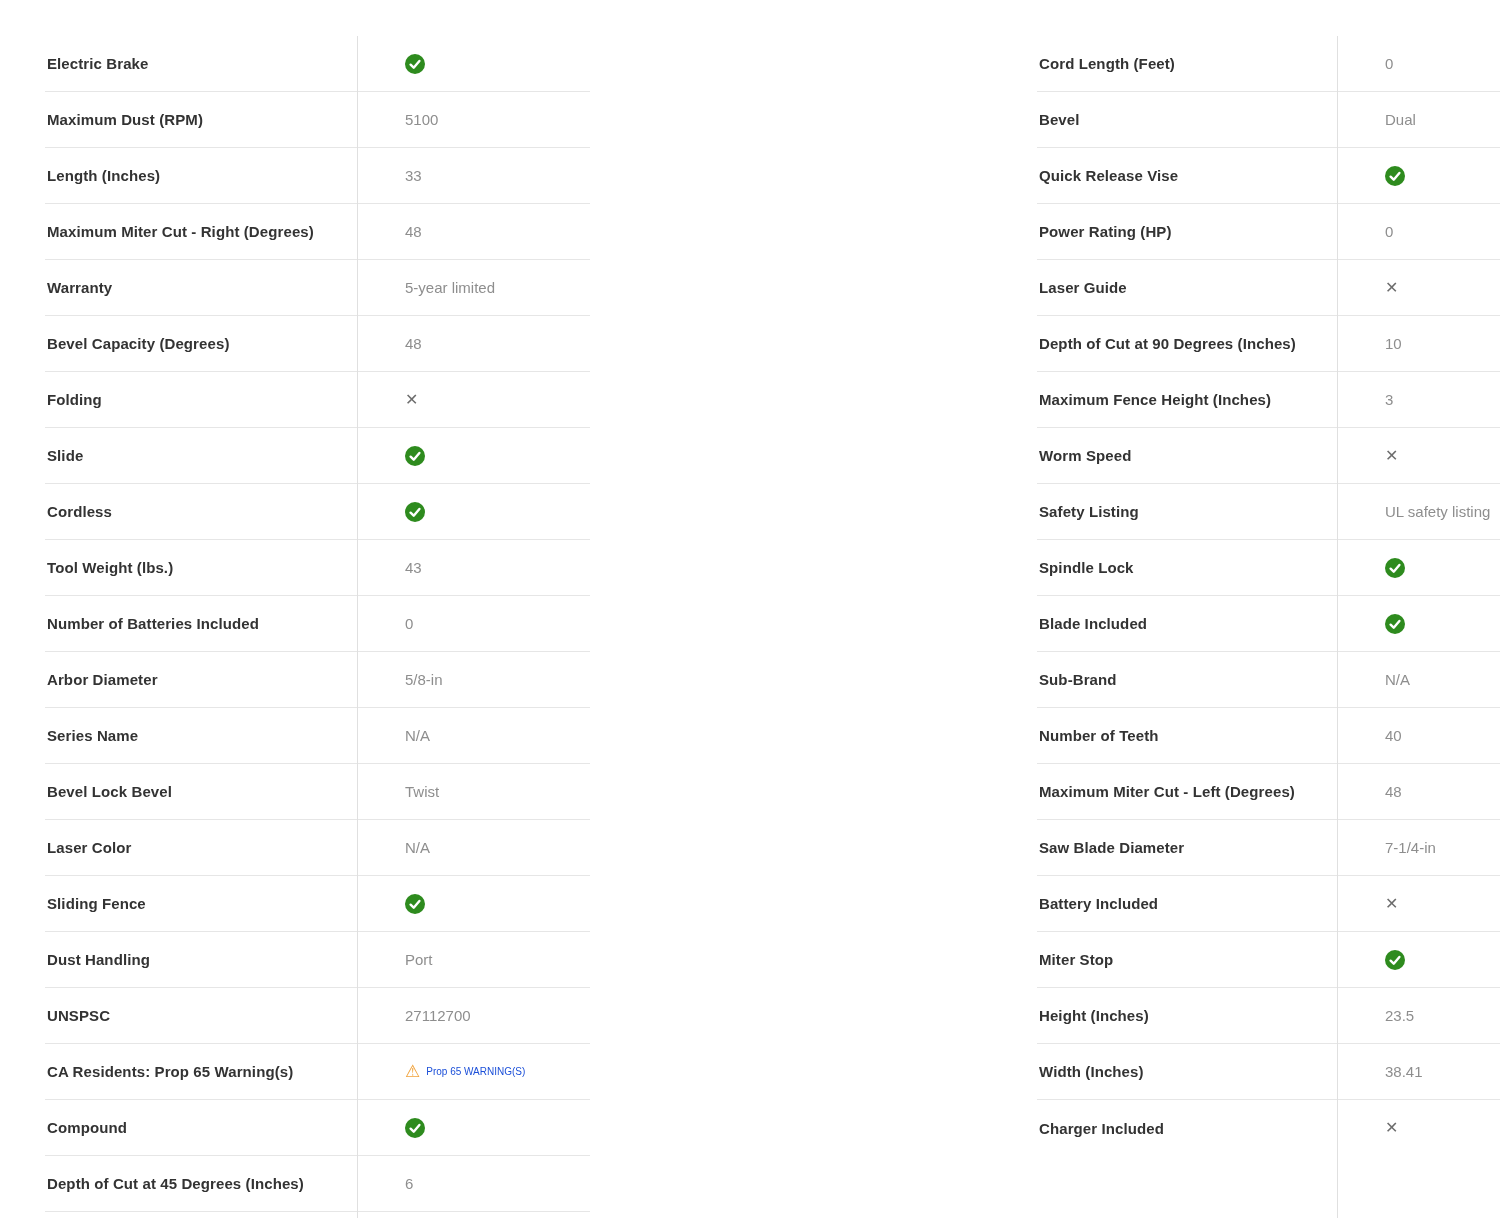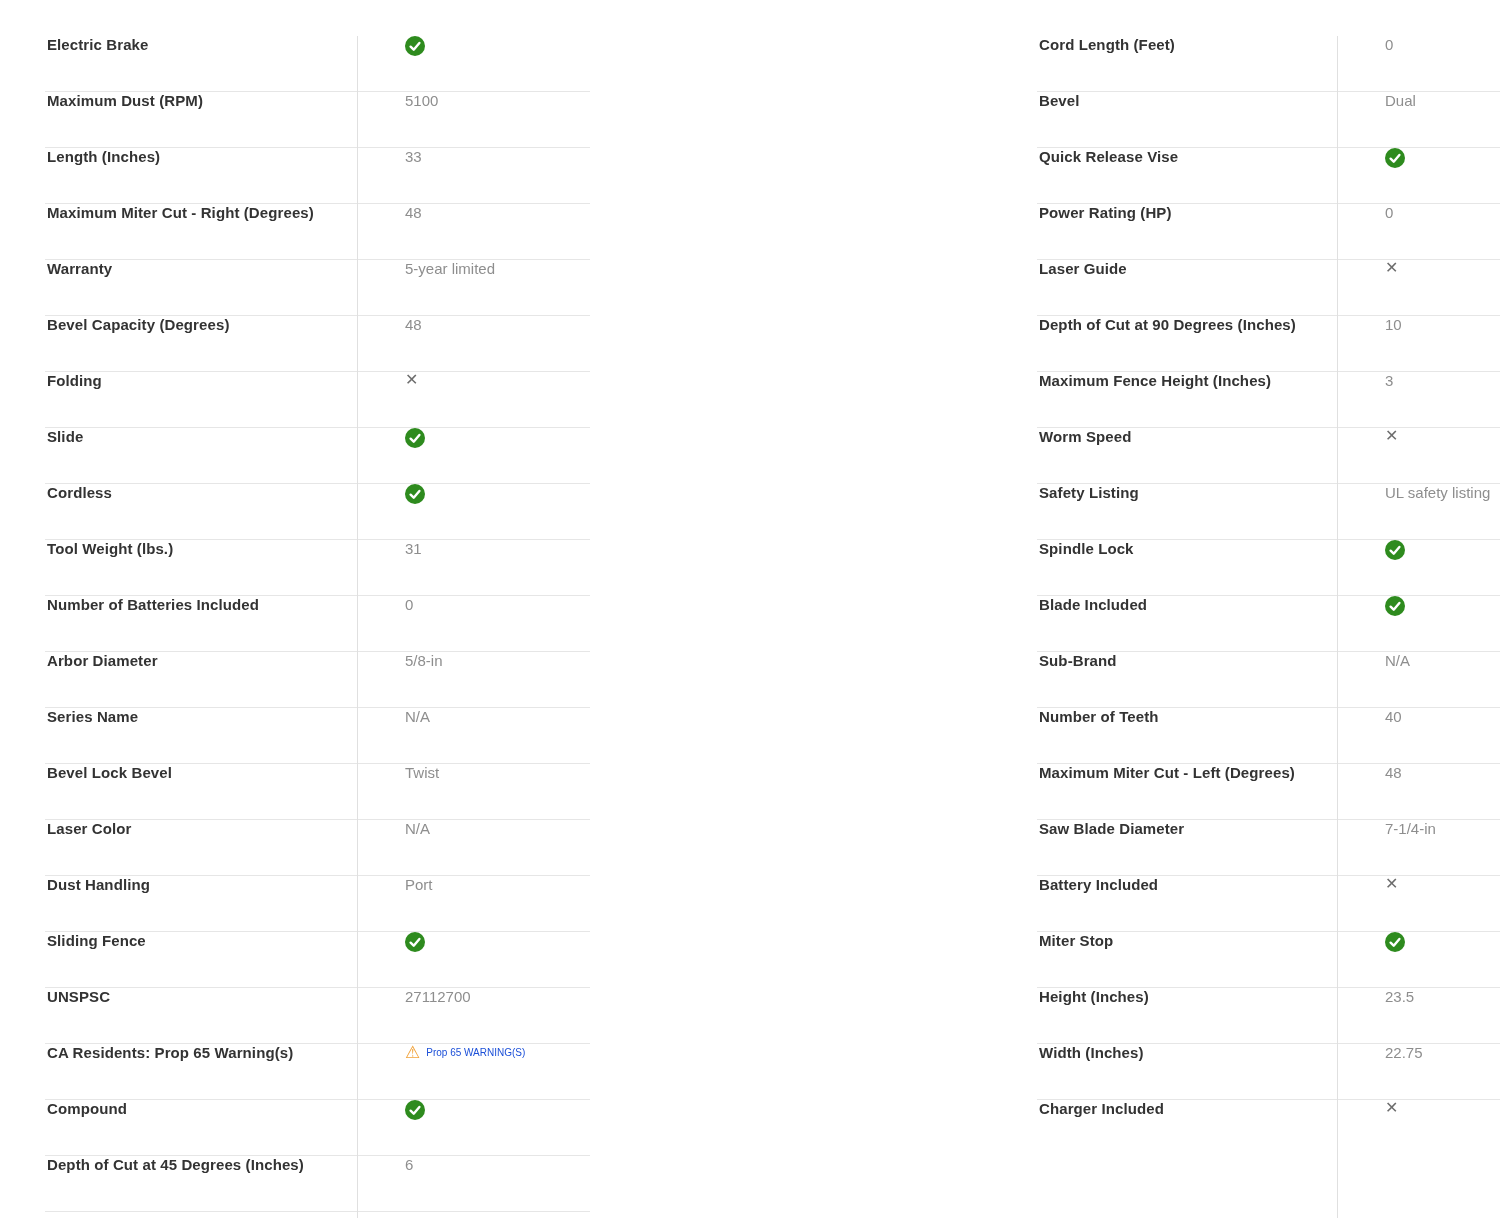--- a/index.html
+++ b/index.html
@@ -36,21 +36,21 @@
     position: absolute;
     top: 0; bottom: 0;
     width: 1px;
     background: var(--vline);
     z-index: 1;
   }
   .spec-table.left  .v-line { left: 312px; }
   .spec-table.right .v-line { left: 300px; }
   .spec-row {
     display: flex;
-    align-items: flex-start;
+    align-items: center;
     height: 56px;
     border-bottom: 1px solid var(--divider);
   }
   .spec-table.right .spec-row:last-child { border-bottom: none; }
   .spec-label {
     flex: 0 0 auto;
     padding-left: 2px;
     padding-right: 14px;
     font-size: 15px;
     font-weight: bold;
@@ -201,21 +201,21 @@
           <path d="M5.6 10.7 L8.7 13.7 L14.4 6.9"></path>
         </svg>
       </span>
 
     </div>
   </div>
 
   <div class="spec-row">
     <div class="spec-label">Tool Weight (lbs.)</div>
     <div class="spec-value">
-      <span class="value-text">31</span>
+      <span class="value-text">43</span>
 
     </div>
   </div>
 
   <div class="spec-row">
     <div class="spec-label">Number of Batteries Included</div>
     <div class="spec-value">
       <span class="value-text">0</span>
 
     </div>
@@ -247,37 +247,37 @@
 
   <div class="spec-row">
     <div class="spec-label">Laser Color</div>
     <div class="spec-value">
       <span class="value-text">N/A</span>
 
     </div>
   </div>
 
   <div class="spec-row">
+    <div class="spec-label">Sliding Fence</div>
+    <div class="spec-value">
+
+      <span class="check-icon">
+        <svg width="20" height="20" viewBox="0 0 20 20" aria-hidden="true">
+          <circle cx="10" cy="10" r="10"></circle>
+          <path d="M5.6 10.7 L8.7 13.7 L14.4 6.9"></path>
+        </svg>
+      </span>
+
+    </div>
+  </div>
+
+  <div class="spec-row">
     <div class="spec-label">Dust Handling</div>
     <div class="spec-value">
       <span class="value-text">Port</span>
-
-    </div>
-  </div>
-
-  <div class="spec-row">
-    <div class="spec-label">Sliding Fence</div>
-    <div class="spec-value">
-
-      <span class="check-icon">
-        <svg width="20" height="20" viewBox="0 0 20 20" aria-hidden="true">
-          <circle cx="10" cy="10" r="10"></circle>
-          <path d="M5.6 10.7 L8.7 13.7 L14.4 6.9"></path>
-        </svg>
-      </span>
 
     </div>
   </div>
 
   <div class="spec-row">
     <div class="spec-label">UNSPSC</div>
     <div class="spec-value">
       <span class="value-text">27112700</span>
 
     </div>
@@ -487,21 +487,21 @@
     <div class="spec-label">Height (Inches)</div>
     <div class="spec-value">
       <span class="value-text">23.5</span>
 
     </div>
   </div>
 
   <div class="spec-row">
     <div class="spec-label">Width (Inches)</div>
     <div class="spec-value">
-      <span class="value-text">22.75</span>
+      <span class="value-text">38.41</span>
 
     </div>
   </div>
 
   <div class="spec-row">
     <div class="spec-label">Charger Included</div>
     <div class="spec-value">
 
       <span class="x-icon">✕</span>
 

